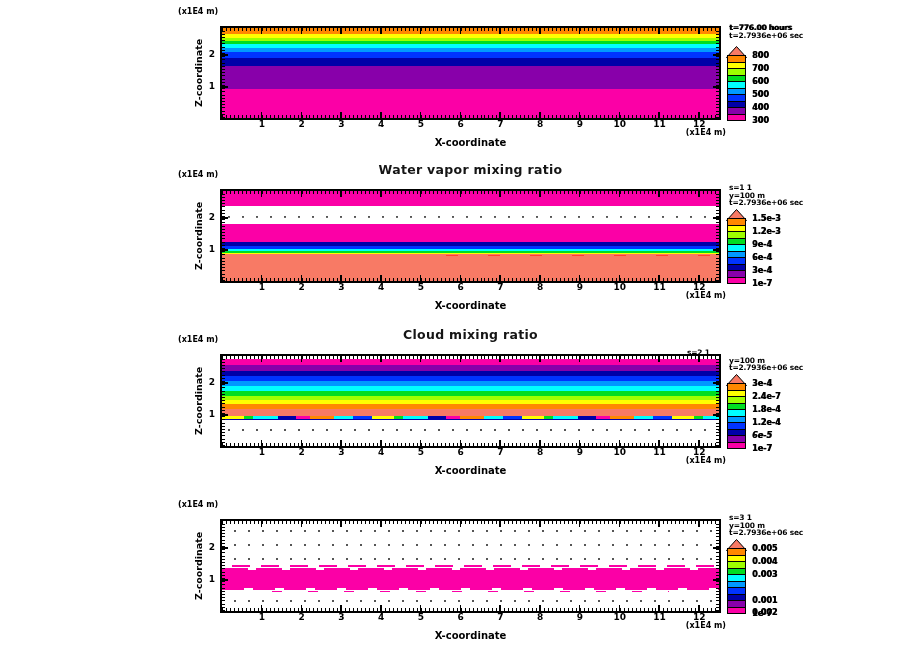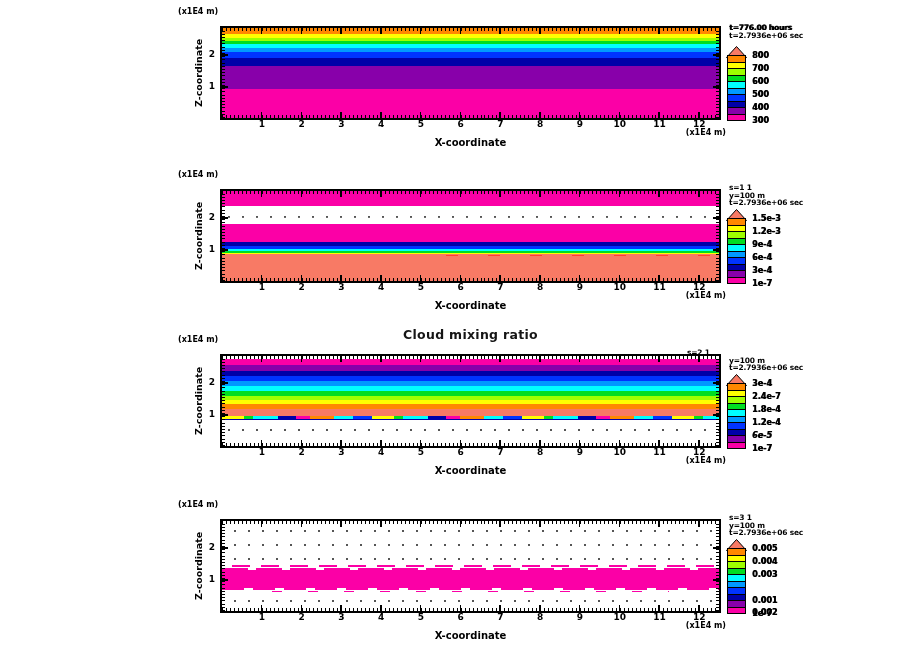--- a/index.html
+++ b/index.html
@@ -101,20 +101,21 @@
     <div class="sw abs" style="left: 727px; top: 94px; height: 7.5px; background: rgb(0, 51, 255);"></div>
     <div class="sw abs" style="left: 727px; top: 100.5px; height: 7.5px; background: rgb(0, 0, 168);"></div>
     <div class="sw abs" style="left: 727px; top: 107px; height: 7.5px; background: rgb(136, 0, 170);"></div>
     <div class="sw abs" style="left: 727px; top: 113.5px; height: 7.5px; background: rgb(251, 0, 166);"></div>
     <div class="cbl abs" style="left: 752px; top: 50.5px;">800</div>
     <div class="cbl abs" style="left: 752px; top: 63.5px;">700</div>
     <div class="cbl abs" style="left: 752px; top: 76.5px;">600</div>
     <div class="cbl abs" style="left: 752px; top: 89.5px;">500</div>
     <div class="cbl abs" style="left: 752px; top: 102.5px;">400</div>
     <div class="cbl abs" style="left: 752px; top: 115.5px;">300</div>
+    <div class="title abs" style="left: 220px; top: 162px; width: 501px;">Water vapor mixing ratio</div>
     <div class="unit abs" style="left: 178px; top: 170px;">(x1E4 m)</div>
     <div class="zlabel abs" style="left: 192px; top: 189px; width: 13px; height: 94px; display: flex; align-items: center; justify-content: center;">Z-coordinate</div>
     <div class="ytick abs" style="left: 203px; top: 212px;">2</div>
     <div class="ytick abs" style="left: 203px; top: 244px;">1</div>
     <div class="frame abs" style="left: 220px; top: 189px; width: 497px; height: 90px;">
       <div class="band abs" style="top: 0.0799999px; height: 15.04px; left: 0px; width: 497px; background: rgb(251, 0, 166);"></div>
       <div class="band abs" style="top: 15.12px; height: 17.92px; left: 0px; width: 497px; background: radial-gradient(circle at 50% 60%, rgb(85, 85, 85) 0.8px, transparent 1.3px) 0% 0% / 14px 100% rgb(255, 255, 255);"></div>
       <div class="band abs" style="top: 33.04px; height: 17.92px; left: 0px; width: 497px; background: rgb(251, 0, 166);"></div>
       <div class="band abs" style="top: 50.96px; height: 4.16px; left: 0px; width: 497px; background: rgb(0, 0, 168);"></div>
       <div class="band abs" style="top: 55.12px; height: 2.88px; left: 0px; width: 497px; background: rgb(0, 51, 255);"></div>

